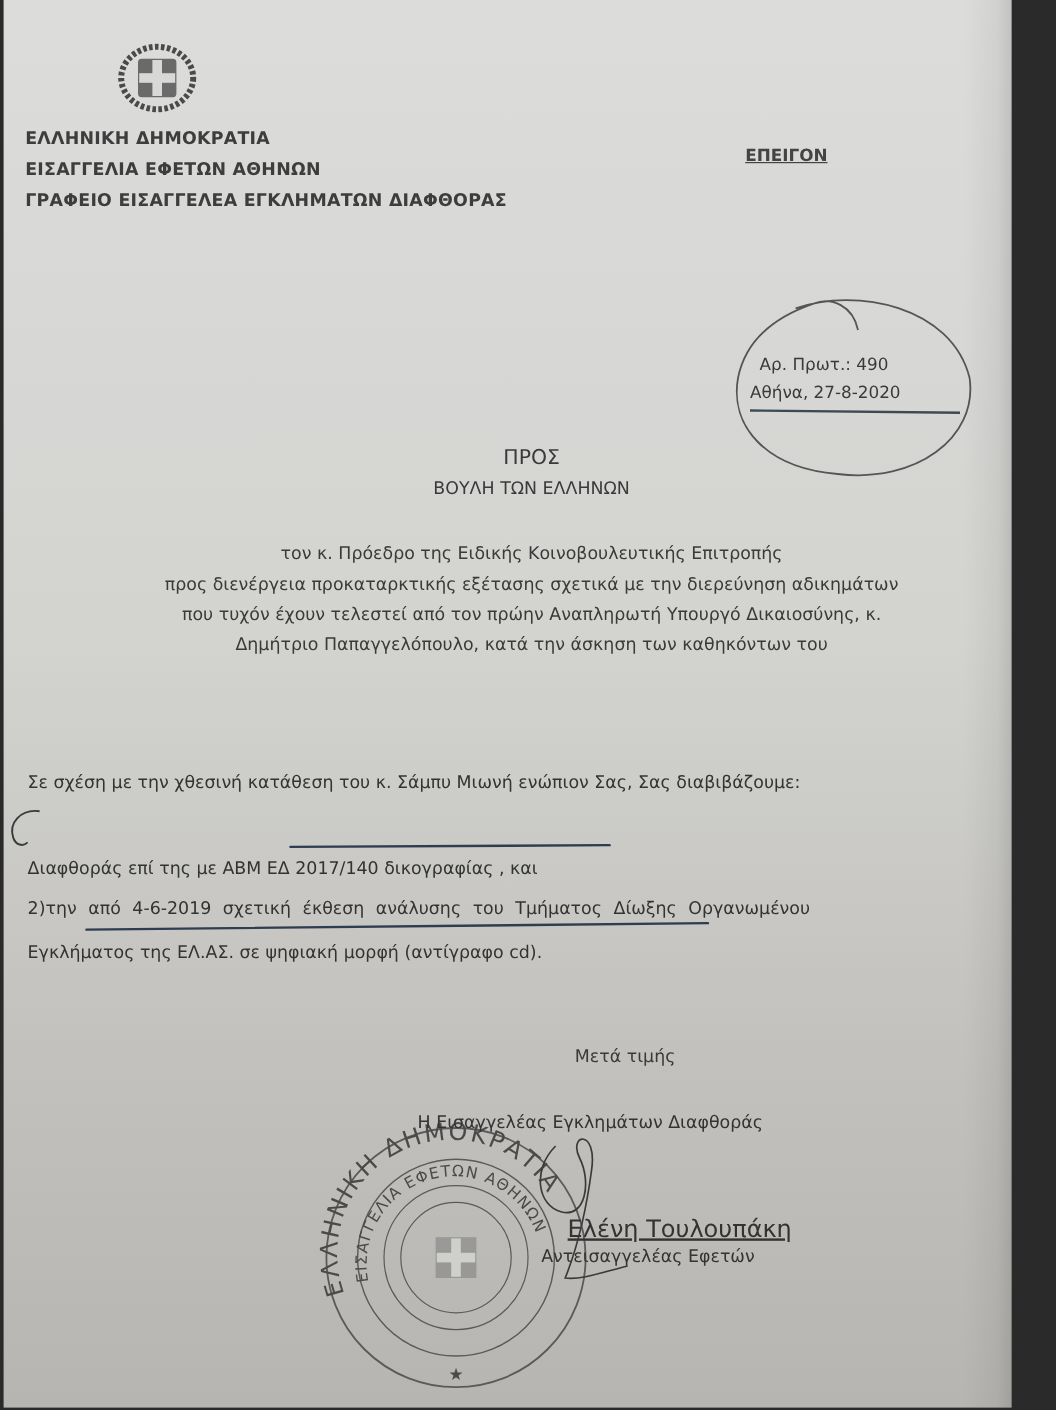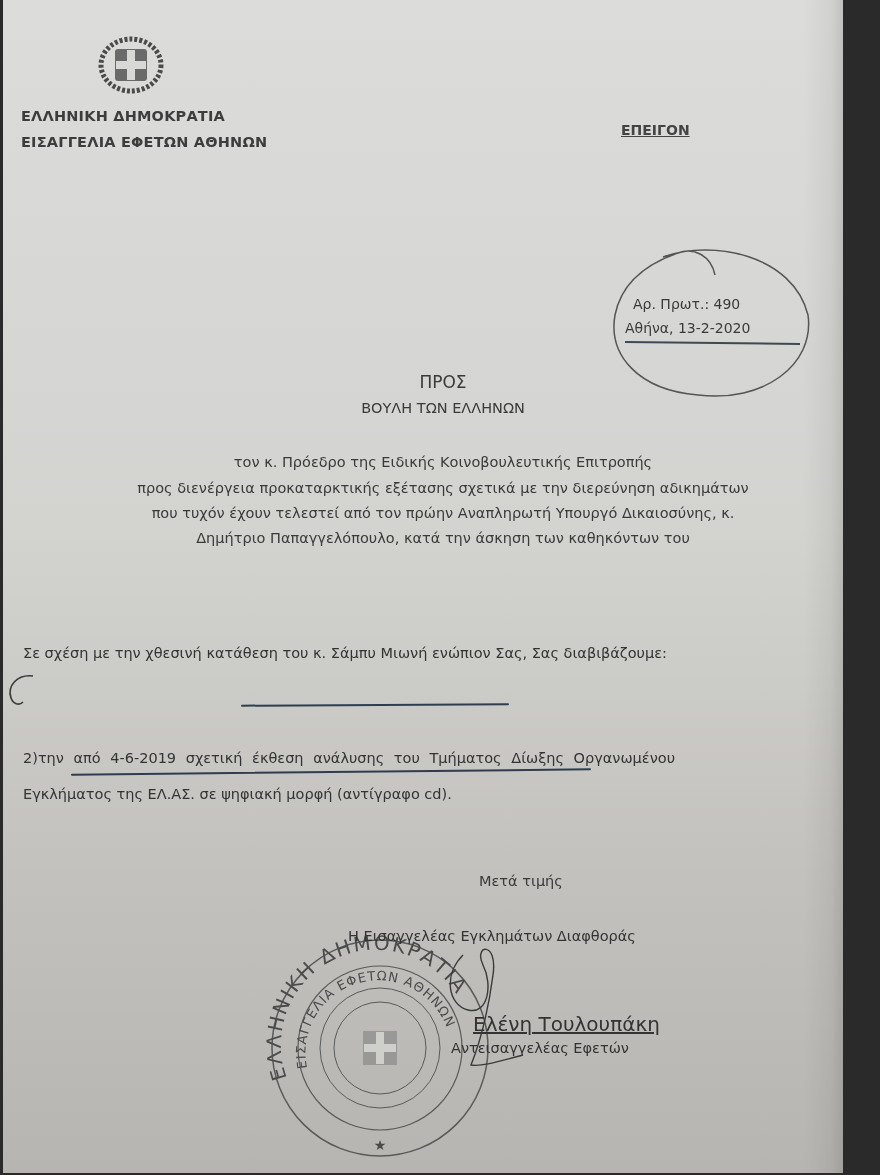--- a/index.html
+++ b/index.html
@@ -46,37 +46,39 @@
 
   <svg class="abs emblem" viewBox="0 0 66 58">
     <ellipse cx="33" cy="29" rx="30" ry="26" fill="none" stroke="#4a4a4a" stroke-width="5" stroke-dasharray="3 2"></ellipse>
     <rect x="17" y="13" width="32" height="32" rx="3" fill="#6a6a6a"></rect>
     <rect x="29" y="14" width="8" height="30" fill="#d8d8d6"></rect>
     <rect x="18" y="25" width="30" height="8" fill="#d8d8d6"></rect>
   </svg>
 
   <div class="abs hdr" style="top:108px">ΕΛΛΗΝΙΚΗ ΔΗΜΟΚΡΑΤΙΑ</div>
   <div class="abs hdr" style="top:134px">ΕΙΣΑΓΓΕΛΙΑ ΕΦΕΤΩΝ ΑΘΗΝΩΝ</div>
+  <div class="abs hdr" style="top:160px">ΓΡΑΦΕΙΟ ΕΙΣΑΓΓΕΛΕΑ ΕΓΚΛΗΜΑΤΩΝ ΔΙΑΦΘΟΡΑΣ</div>
   <div class="abs epeigon">ΕΠΕΙΓΟΝ</div>
 
   <svg class="abs circle-ann" viewBox="0 0 210 158">
     <path d="M60 12 C 110 -6, 190 10, 205 70 C 212 120, 160 158, 95 150 C 35 145, 5 110, 12 70 C 18 40, 40 20, 75 8 C 90 2, 108 10, 112 30" fill="none" stroke="#555" stroke-width="1.5"></path>
   </svg>
   <div class="abs protocol">Αρ. Πρωτ.: 490</div>
-  <div class="abs date">Αθήνα, 13-2-2020</div>
+  <div class="abs date">Αθήνα, 27-8-2020</div>
   <div class="abs date-ul"></div>
 
   <div class="abs center pros">ΠΡΟΣ</div>
   <div class="abs center vouli">ΒΟΥΛΗ ΤΩΝ ΕΛΛΗΝΩΝ</div>
   <div class="abs center subj" style="top:454px">τον κ. Πρόεδρο της Ειδικής Κοινοβουλευτικής Επιτροπής</div>
   <div class="abs center subj" style="top:480px">προς διενέργεια προκαταρκτικής εξέτασης σχετικά με την διερεύνηση αδικημάτων</div>
   <div class="abs center subj" style="top:505px">που τυχόν έχουν τελεστεί από τον πρώην Αναπληρωτή Υπουργό Δικαιοσύνης, κ.</div>
   <div class="abs center subj" style="top:530px">Δημήτριο Παπαγγελόπουλο, κατά την άσκηση των καθηκόντων του</div>
 
   <div class="abs body-line" style="top:645px">Σε σχέση με την χθεσινή κατάθεση του κ. Σάμπυ Μιωνή ενώπιον Σας, Σας διαβιβάζουμε:</div>
+  <div class="abs body-line" style="top:716px">Διαφθοράς επί της με ΑΒΜ ΕΔ 2017/140 δικογραφίας , και</div>
   <div class="abs body-line just" style="top:750px">2)την από 4-6-2019 σχετική έκθεση ανάλυσης του Τμήματος Δίωξης Οργανωμένου</div>
   <div class="abs body-line" style="top:786px">Εγκλήματος της ΕΛ.ΑΣ. σε ψηφιακή μορφή (αντίγραφο cd).</div>
 
   <svg class="abs" style="left:2px;top:672px;width:40px;height:40px" viewBox="0 0 40 40">
     <path d="M28 4 C 12 2, 2 14, 6 26 C 8 32, 14 34, 18 30" fill="none" stroke="#3a3a3a" stroke-width="1.6"></path>
   </svg>
   <div class="ul-hand" style="left:238px;top:704px;width:268px;transform:rotate(-0.3deg)"></div>
   <div class="ul-hand" style="left:68px;top:771px;width:520px;transform:rotate(-0.6deg)"></div>
 
   <div class="abs closing">Μετά τιμής</div>

